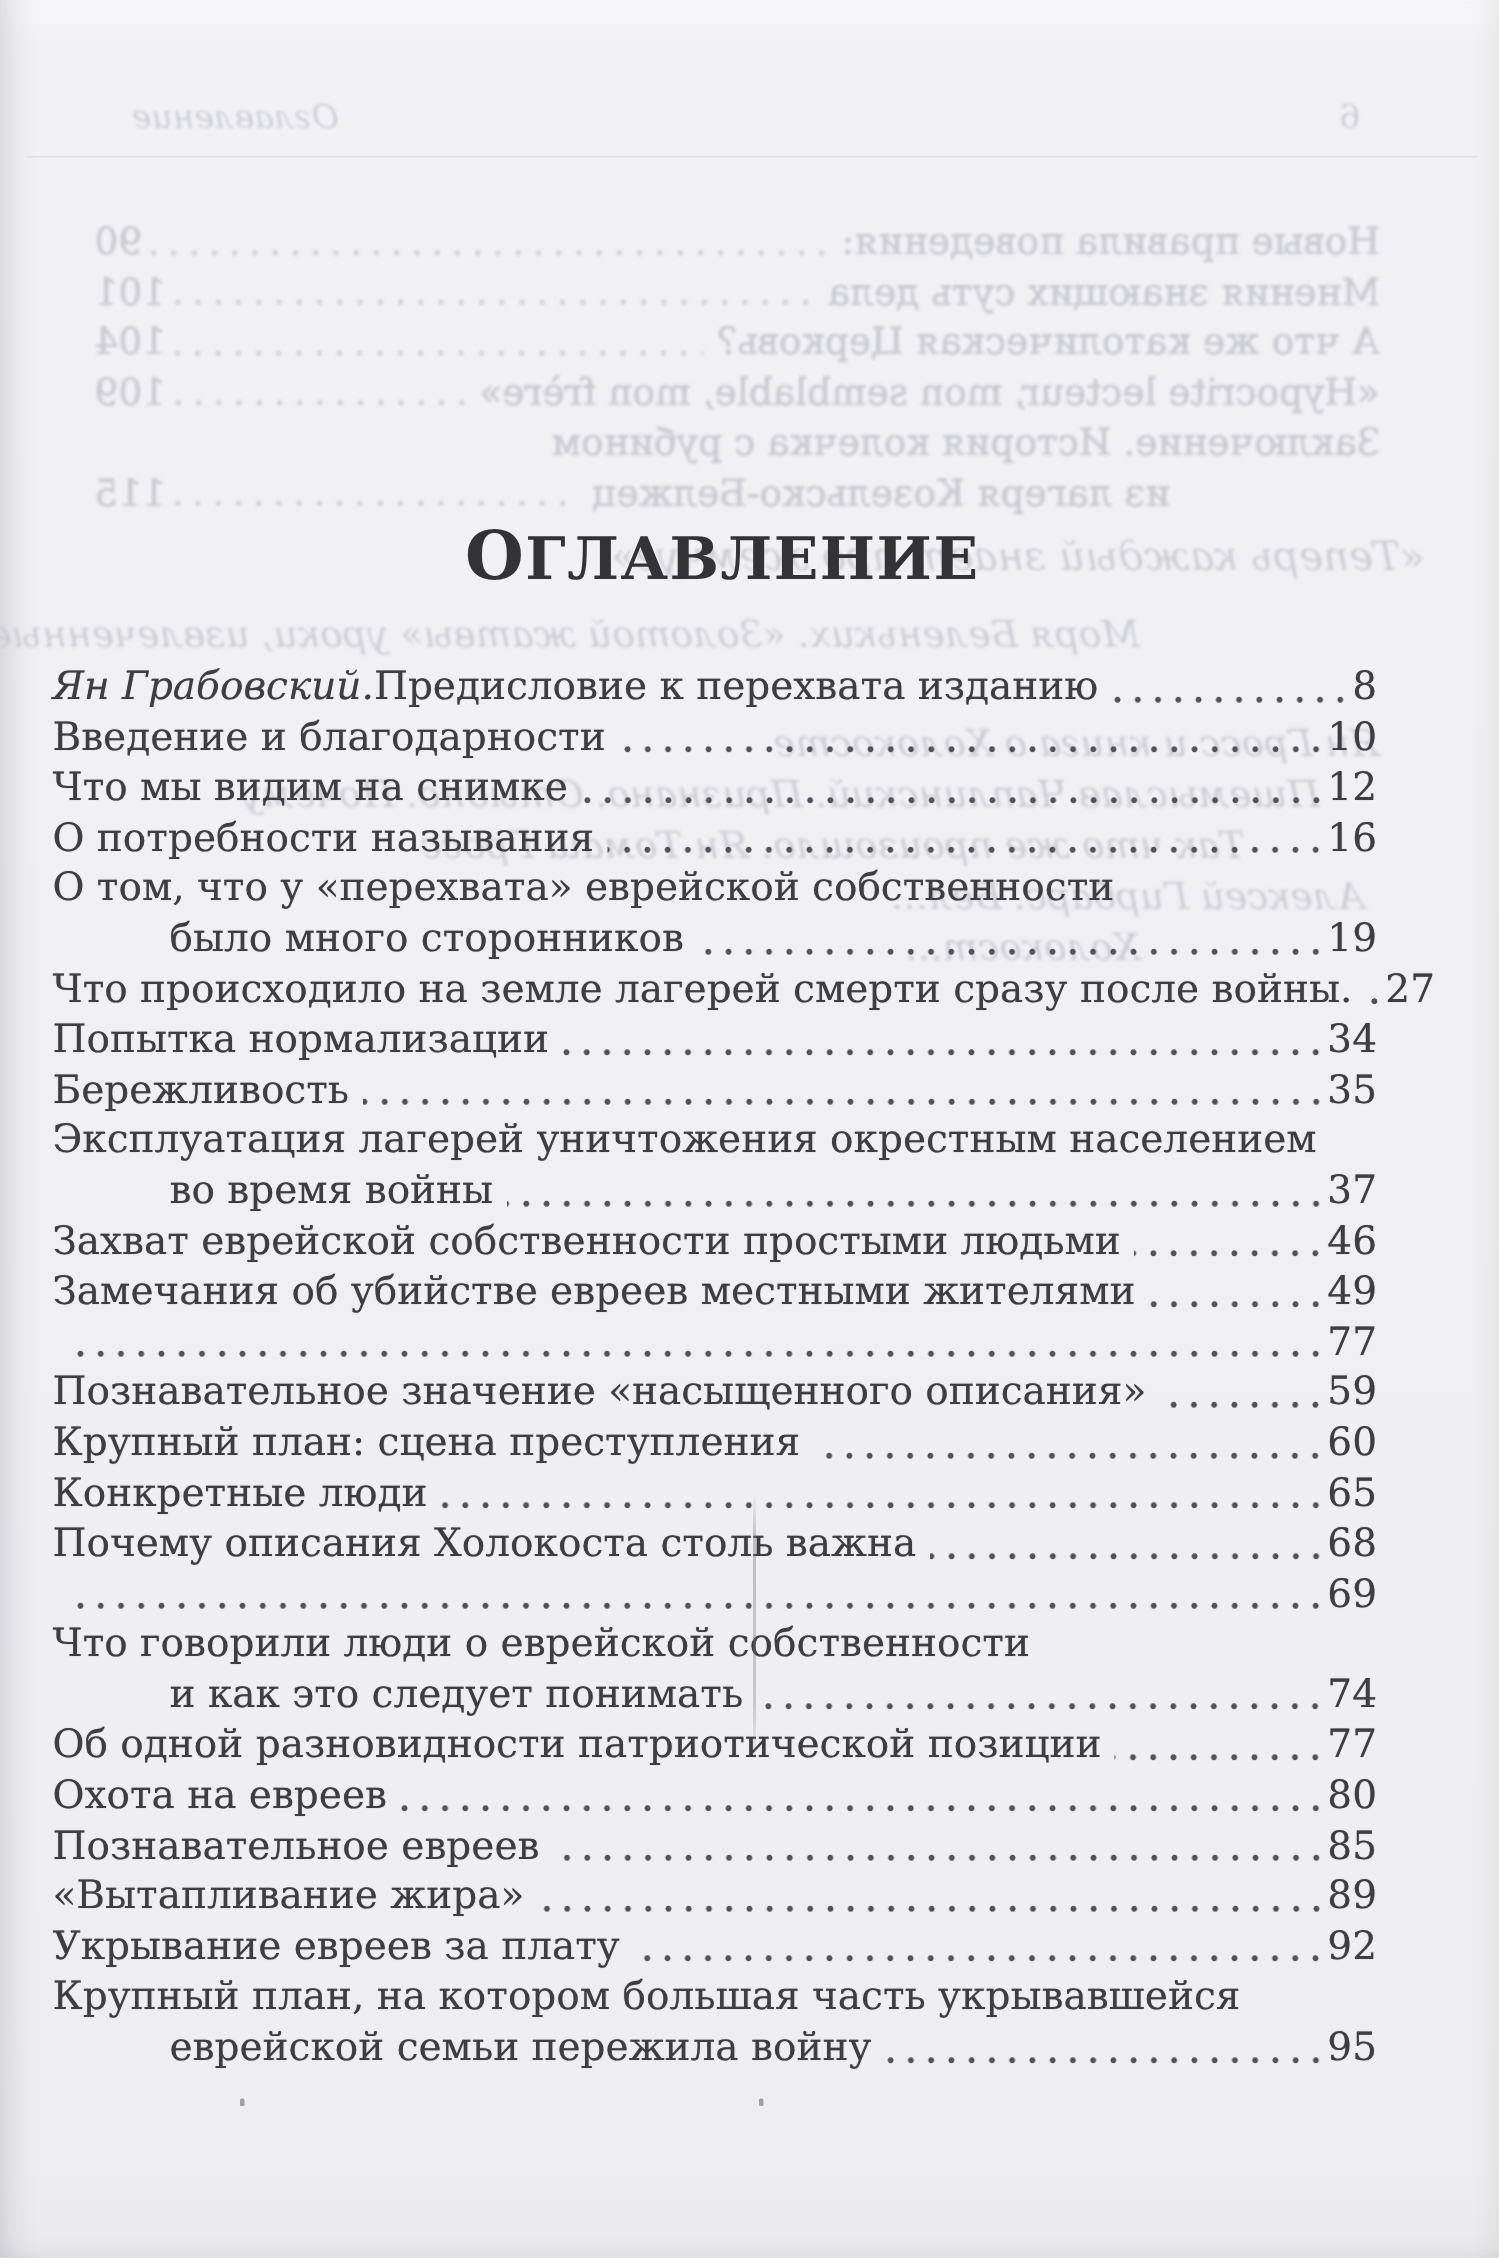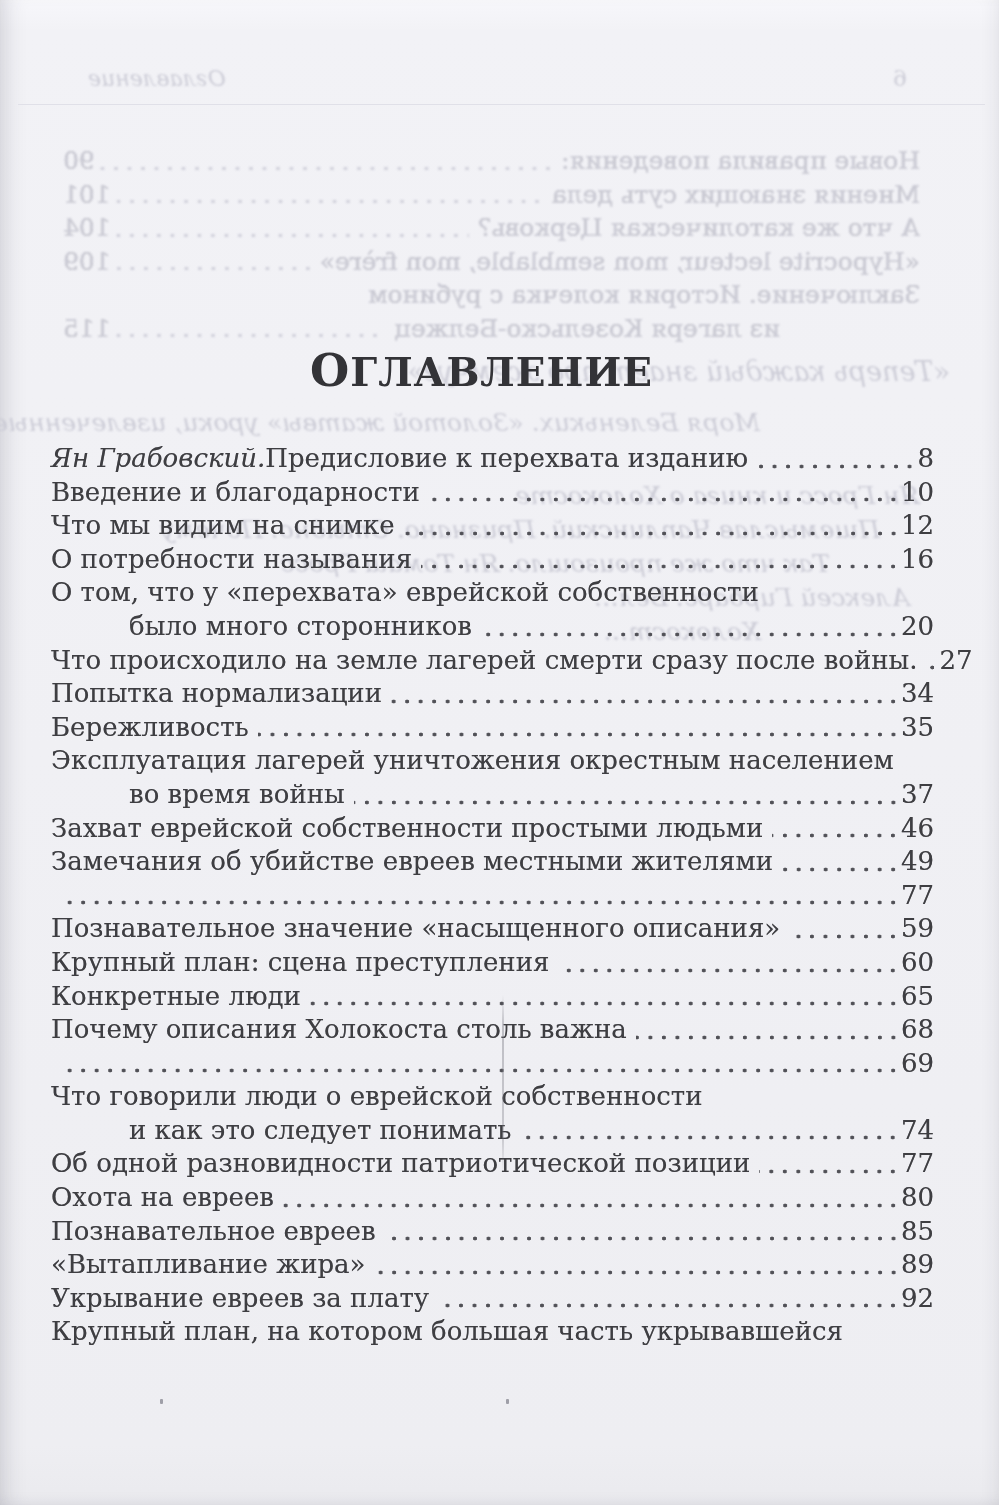--- a/index.html
+++ b/index.html
@@ -40,21 +40,21 @@
   .ghost .num{min-width:0;}
   
   .header-rule{position:absolute;top:104px;left:18px;right:14px;height:1px;background:#e0e0e8;}
   
   .title{
     position:absolute;top:348px;left:0;width:963px;margin:0;text-align:center;
     font-weight:bold;color:#333337;letter-spacing:1px;line-height:1;
   }
   .title .ti{font-size:45px;}
   .title .tr{font-size:39px;}
-  .toc{position:absolute;top:442px;left:35px;width:883px;margin-left:16px;}
+  .toc{position:absolute;top:442px;left:35px;width:883px;}
   .toc-row{display:flex;align-items:baseline;font-size:26px;line-height:33.6px;white-space:nowrap;}
   .toc-row .t{text-shadow:0 0 .6px rgba(62,62,66,.55);}
   .toc-row em{font-style:italic;text-shadow:0 0 .6px rgba(62,62,66,.55);}
   .toc-row.indent{padding-left:78px;}
   .leader{
     flex:1 1 auto;align-self:flex-end;height:9px;margin:0 1px 5px 9px;
     background-image:radial-gradient(circle,#515157 1.7px,rgba(0,0,0,0) 2.2px);
     background-size:13.5px 9px;background-repeat:repeat-x;background-position:right bottom;
     min-width:12px;
   }
@@ -142,21 +142,21 @@
         <span class="t">О потребности называния</span>
         <span class="leader"></span>
         <span class="num">16</span>
       </div>
       <div class="toc-row no-page">
         <span class="t">О том, что у «перехвата» еврейской собственности</span>
       </div>
       <div class="toc-row indent">
         <span class="t">было много сторонников</span>
         <span class="leader"></span>
-        <span class="num">20</span>
+        <span class="num">19</span>
       </div>
       <div class="toc-row">
         <span class="t">Что происходило на земле лагерей смерти сразу после войны.</span>
         <span class="leader"></span>
         <span class="num">27</span>
       </div>
       <div class="toc-row">
         <span class="t">Попытка нормализации</span>
         <span class="leader"></span>
         <span class="num">34</span>
@@ -240,19 +240,24 @@
         <span class="leader"></span>
         <span class="num">89</span>
       </div>
       <div class="toc-row">
         <span class="t">Укрывание евреев за плату</span>
         <span class="leader"></span>
         <span class="num">92</span>
       </div>
       <div class="toc-row no-page">
         <span class="t">Крупный план, на котором большая часть укрывавшейся</span>
+      </div>
+      <div class="toc-row indent">
+        <span class="t">еврейской семьи пережила войну</span>
+        <span class="leader"></span>
+        <span class="num">95</span>
       </div>
     </div>
 
   <div class="crease"></div>
   <div class="speck sp1"></div>
   <div class="speck sp2"></div>
 </div>
 
 </body></html>

